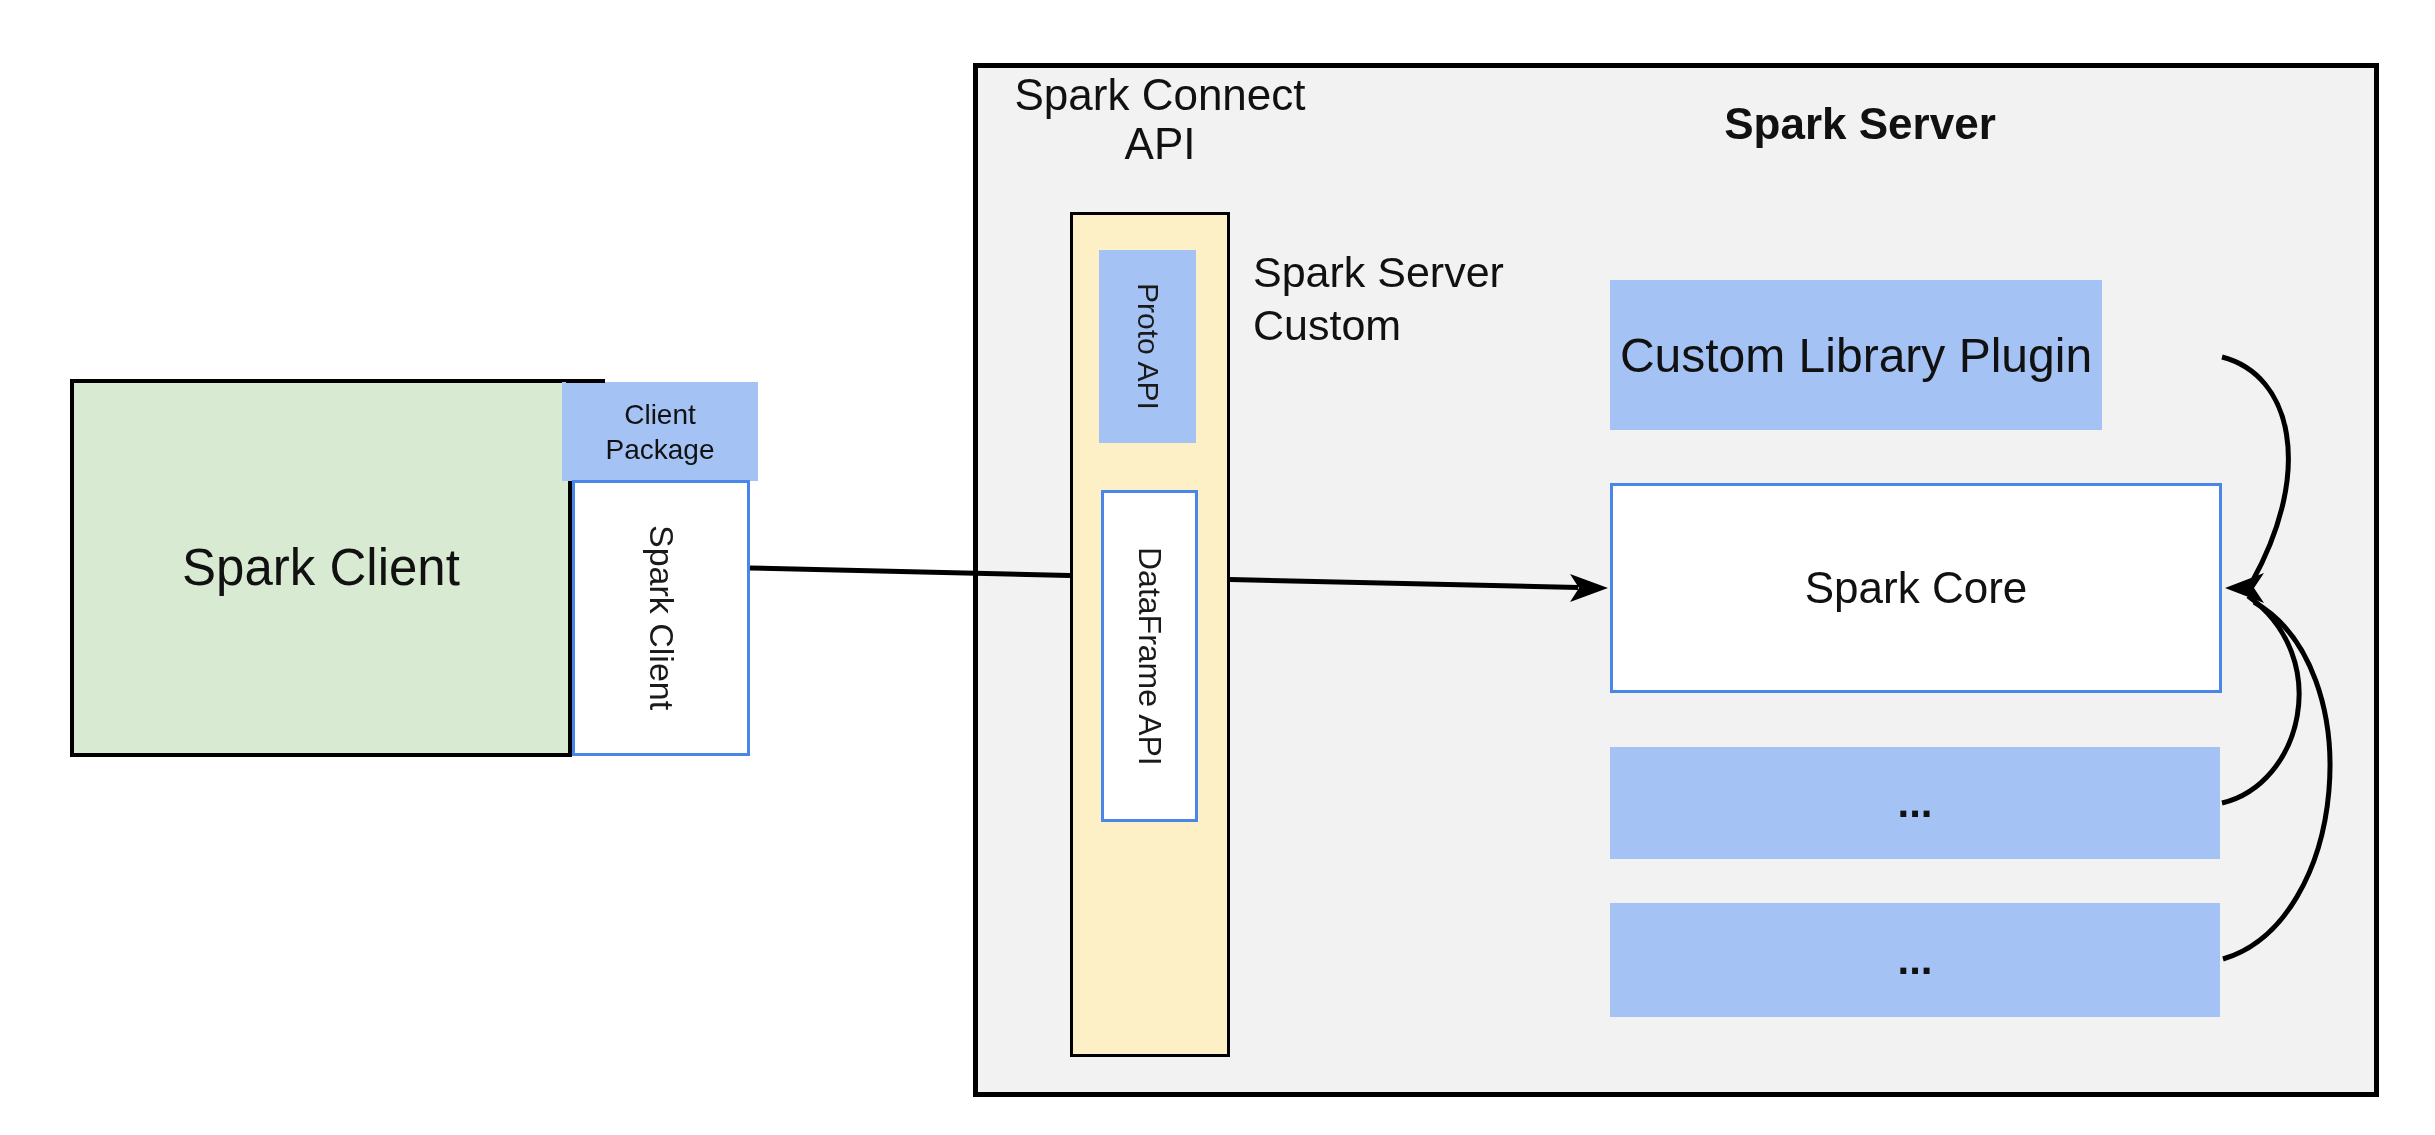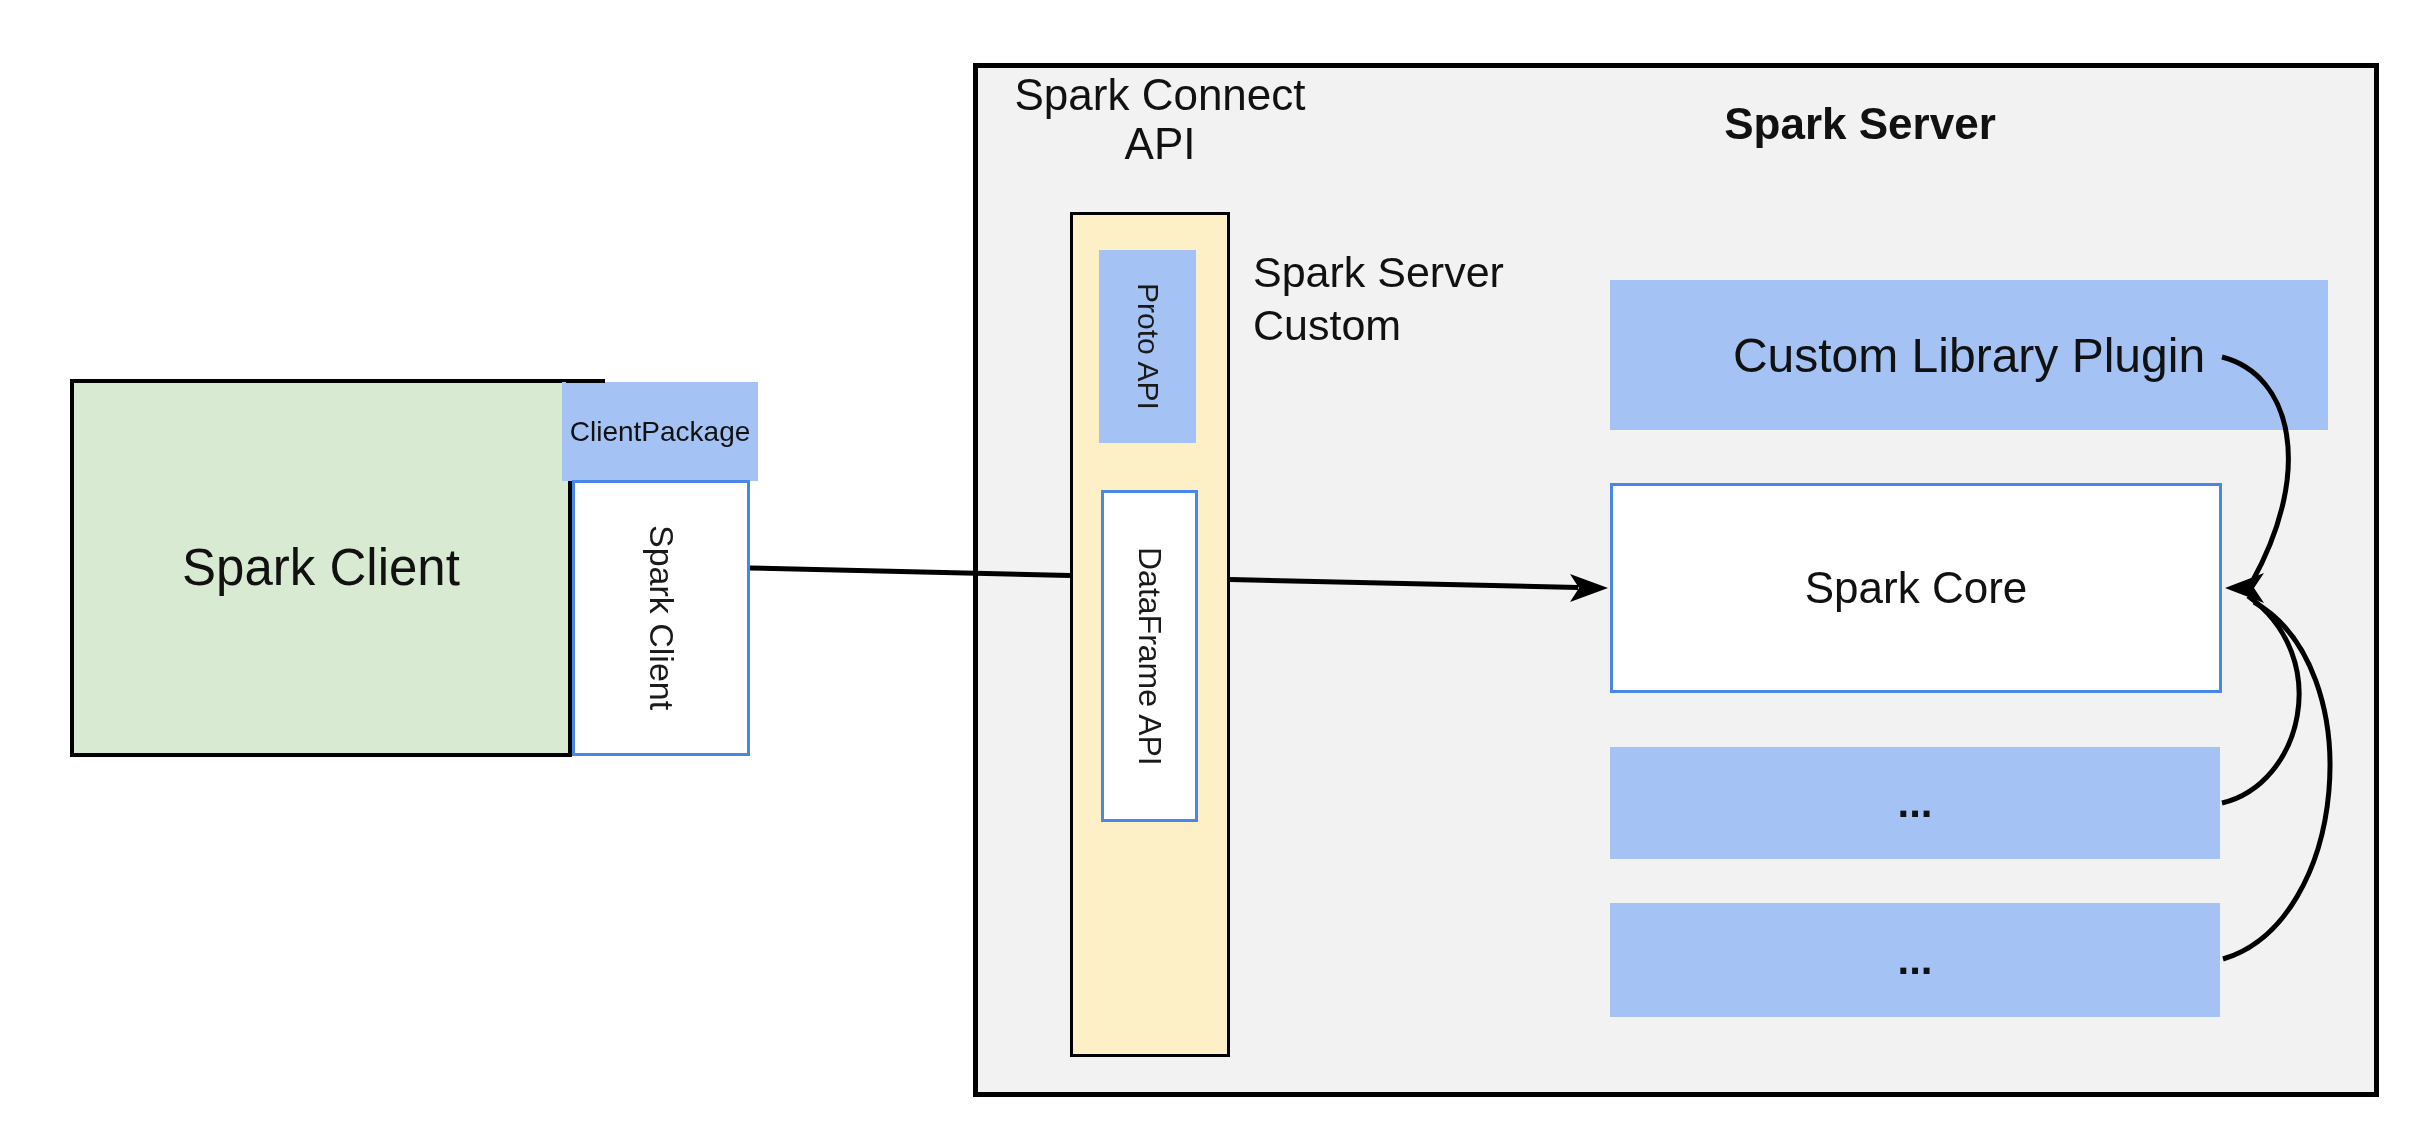--- a/index.html
+++ b/index.html
@@ -7,21 +7,21 @@
     position: relative;
     width: 2435px;
     height: 1135px;
     background: #ffffff;
     font-family: "Liberation Sans", sans-serif;
     color: #111111;
     overflow: hidden;
   }
   .abs { position: absolute; box-sizing: border-box; }
   .center { display: flex; align-items: center; justify-content: center; text-align: center; }
-  .col { display: flex; align-items: center; justify-content: center; text-align: left; }
+  .col { display: flex; flex-direction: column; align-items: center; justify-content: center; text-align: left; }
 
   
   .green-box {
     left: 70px; top: 379px; width: 502px; height: 378px;
     background: #d9ead3; border: 4px solid #000000;
     font-size: 51px; line-height: 64px;
   }
   .package-box {
     left: 562px; top: 382px; width: 196px; height: 99px;
     background: #a4c2f4;
@@ -57,21 +57,21 @@
     left: 1101px; top: 490px; width: 97px; height: 332px;
     background: #ffffff; border: 3px solid #4a86e8;
   }
   .library-label {
     left: 1253px; top: 246px; width: 360px;
     font-size: 43px; line-height: 53px; text-align: left;
   }
 
   
   .plugin-box {
-    left: 1610px; top: 280px; width: 718px; height: 150px;
+    left: 1610px; top: 280px; width: 492px; height: 150px;
     background: #a4c2f4; font-size: 48px; align-items: center;
   }
   .core-box {
     left: 1610px; top: 483px; width: 612px; height: 210px;
     background: #ffffff; border: 3px solid #4a86e8; font-size: 44px;
   }
   .dots-box {
     left: 1610px; width: 610px;
     background: #a4c2f4; font-size: 42px; font-weight: bold;
   }

